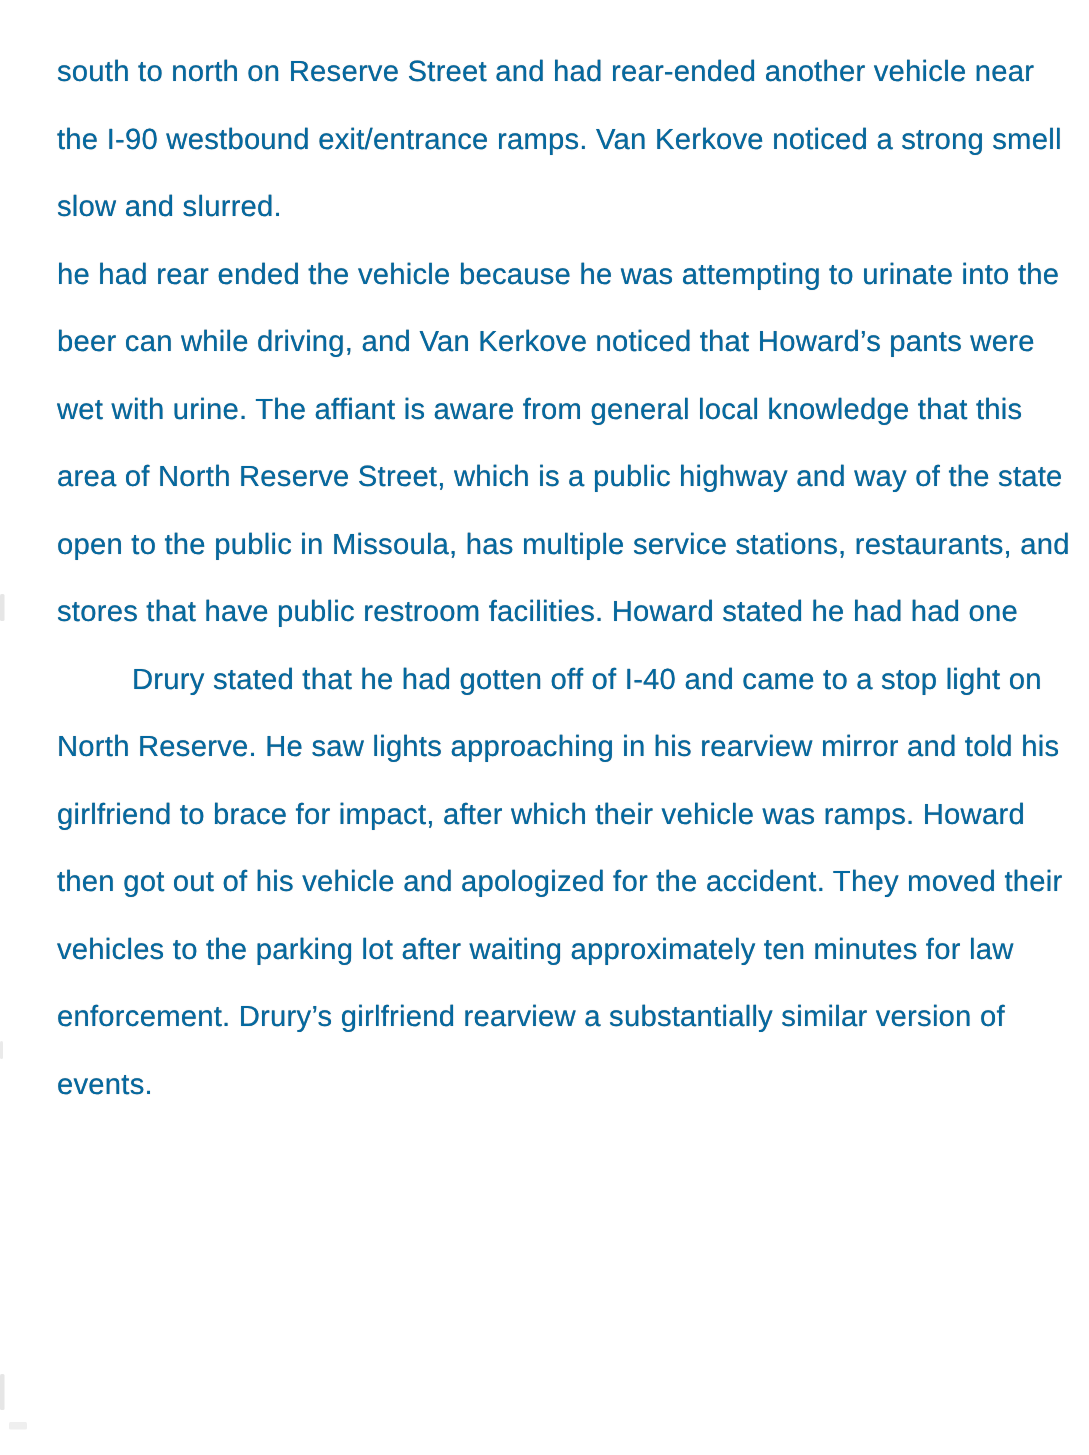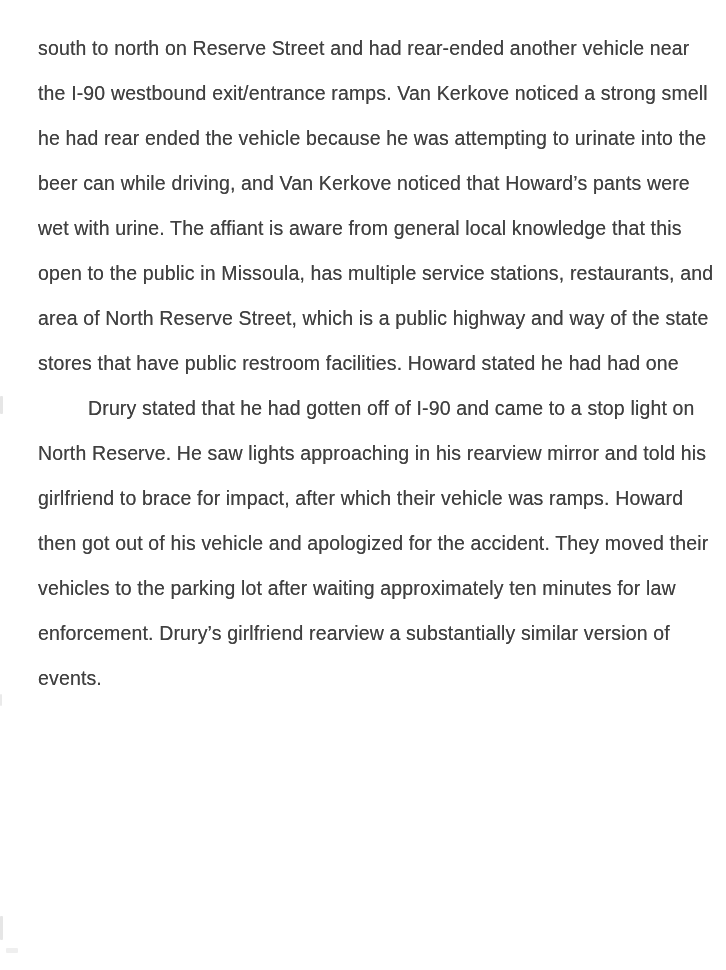--- a/index.html
+++ b/index.html
@@ -19,21 +19,21 @@
     position: absolute;
     left: 38px;
     top: 26px;
     width: 660px;
   }
   .line {
     height: 45px;
     line-height: 45px;
     font-size: 19.5px;
     font-weight: 400;
-    color: #404040;
+    color: #0369a1;
     letter-spacing: 0.15px;
     white-space: nowrap;
     text-shadow: 0 0 0.5px rgba(0,0,0,0.55);
   }
   .indent {
     padding-left: 50px;
   }
   .scan-artifact {
     position: absolute;
     background: #dcdcdc;
@@ -47,33 +47,34 @@
 </head>
 <body>
 
 <div class="page">
 
   <div class="text-block">
 
     <div>
       <div class="line">south to north on Reserve Street and had rear-ended another vehicle near</div>
       <div class="line">the I-90 westbound exit/entrance ramps. Van Kerkove noticed a strong smell</div>
+      <div class="line">slow and slurred.</div>
     </div>
 
     <div>
       <div class="line">he had rear ended the vehicle because he was attempting to urinate into the</div>
       <div class="line">beer can while driving, and Van Kerkove noticed that Howard’s pants were</div>
       <div class="line">wet with urine. The affiant is aware from general local knowledge that this</div>
+      <div class="line">area of North Reserve Street, which is a public highway and way of the state</div>
       <div class="line">open to the public in Missoula, has multiple service stations, restaurants, and</div>
-      <div class="line">area of North Reserve Street, which is a public highway and way of the state</div>
       <div class="line">stores that have public restroom facilities. Howard stated he had had one</div>
     </div>
 
     <div>
-      <div class="line indent">Drury stated that he had gotten off of I-90 and came to a stop light on</div>
+      <div class="line indent">Drury stated that he had gotten off of I-40 and came to a stop light on</div>
       <div class="line">North Reserve. He saw lights approaching in his rearview mirror and told his</div>
       <div class="line">girlfriend to brace for impact, after which their vehicle was ramps. Howard</div>
       <div class="line">then got out of his vehicle and apologized for the accident. They moved their</div>
       <div class="line">vehicles to the parking lot after waiting approximately ten minutes for law</div>
       <div class="line">enforcement. Drury’s girlfriend rearview a substantially similar version of</div>
       <div class="line">events.</div>
     </div>
 
   </div>
 

